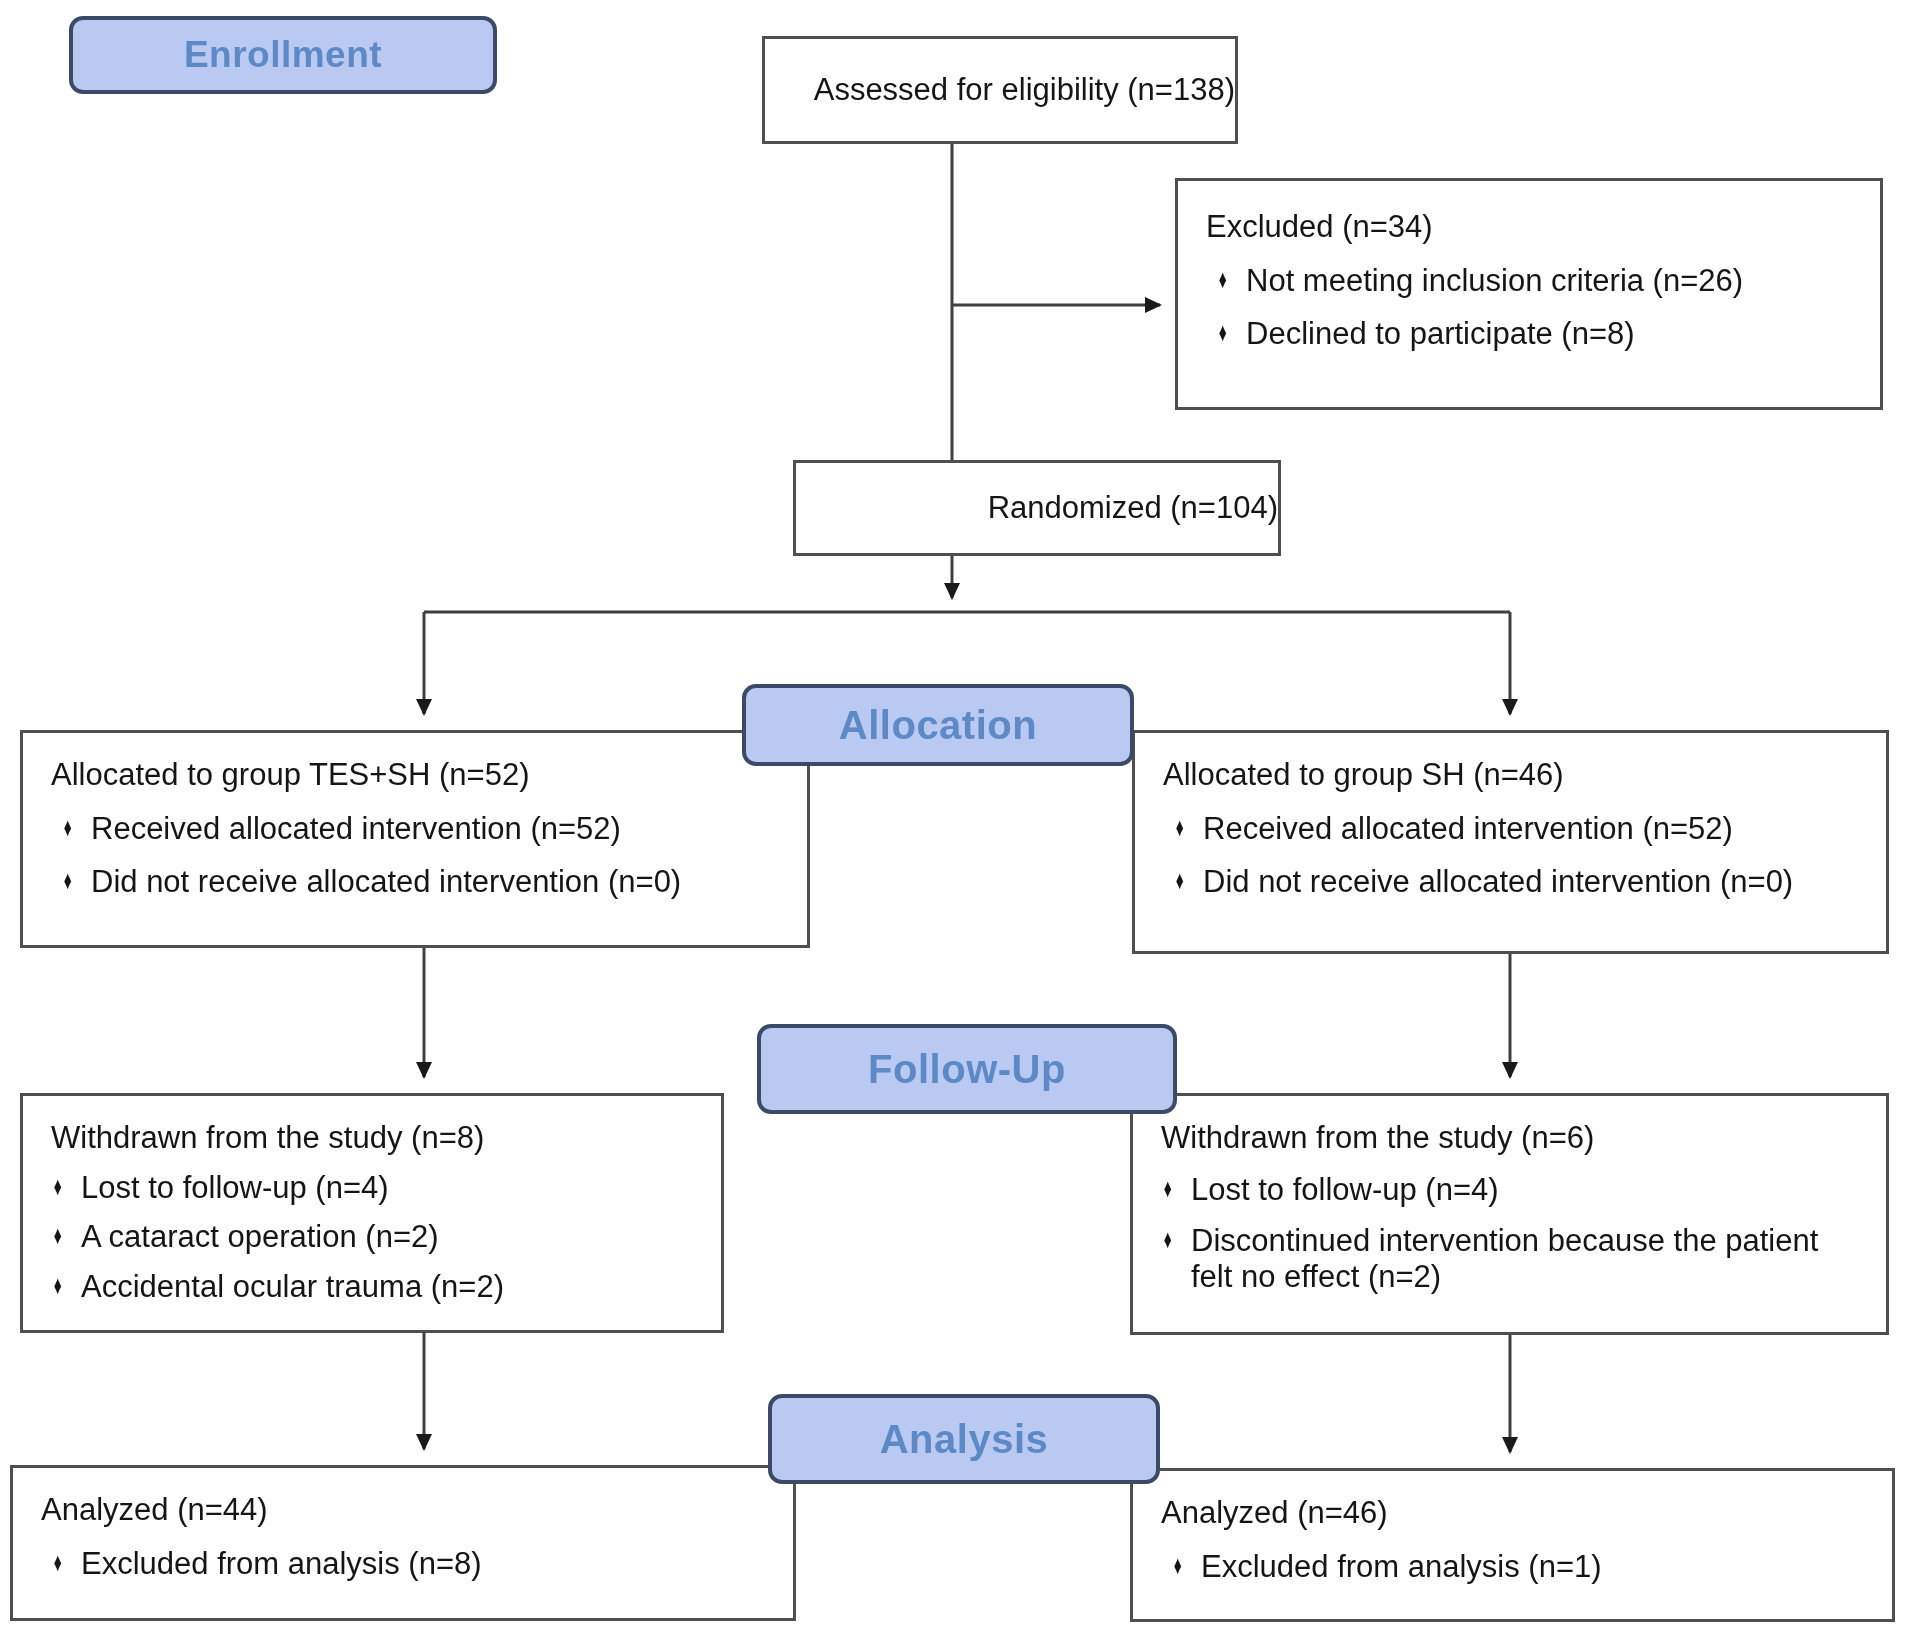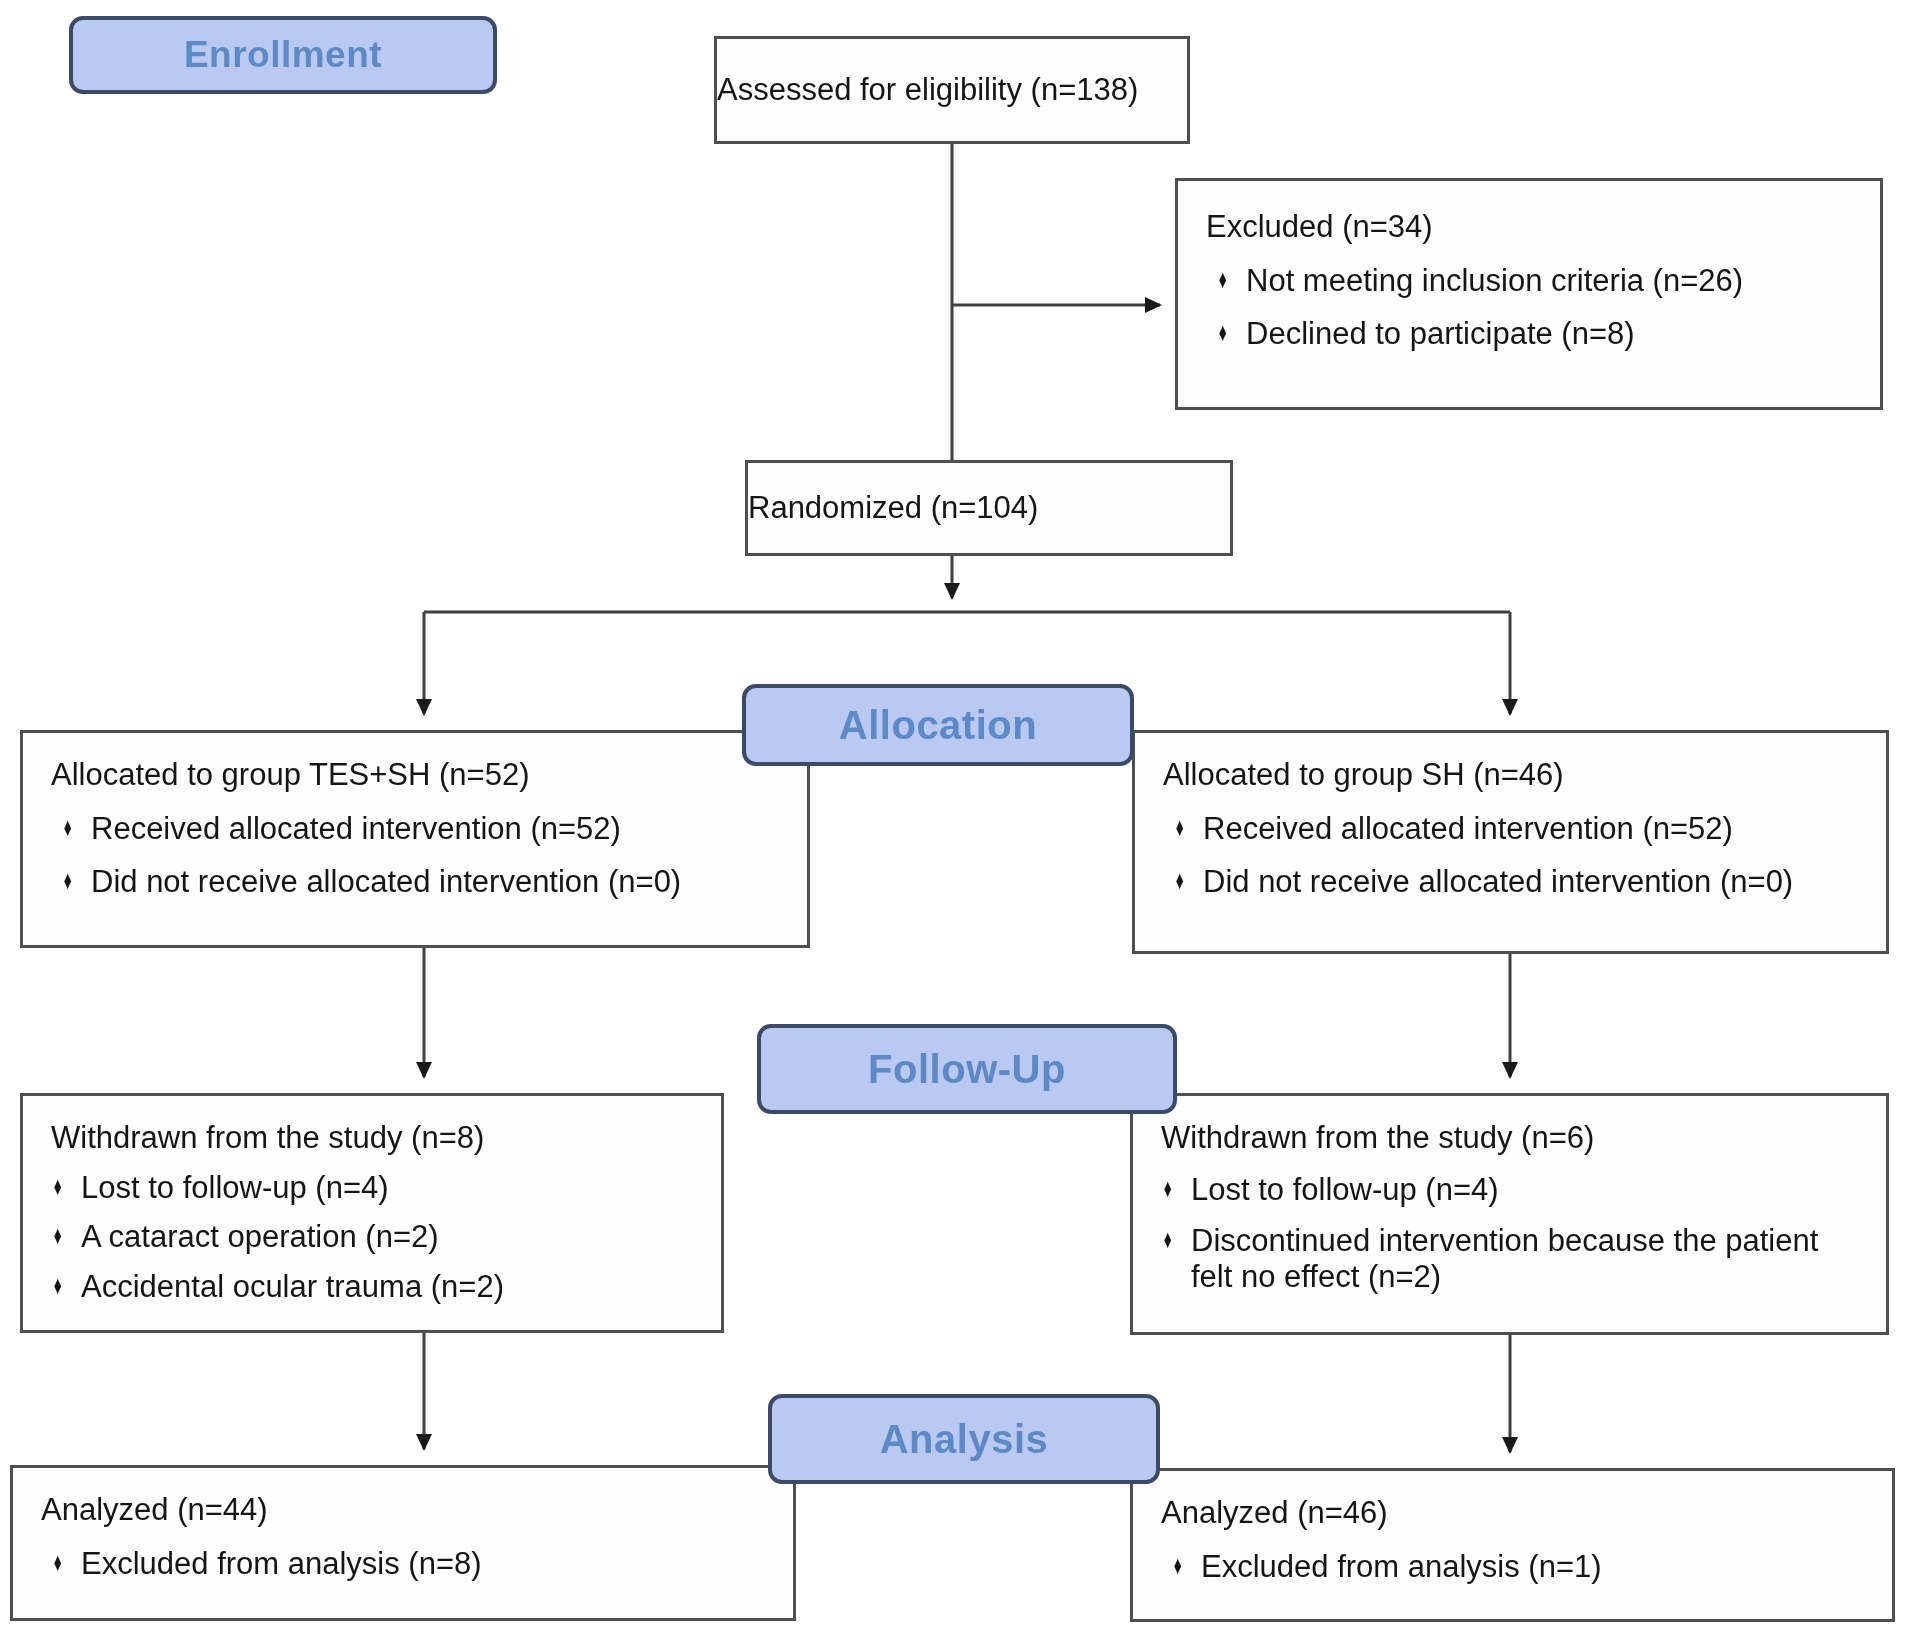--- a/index.html
+++ b/index.html
@@ -17,21 +17,21 @@
   
   .fbox{
     position:absolute;
     background:#fefefe;
     border:3px solid #4f4f4f;
     box-sizing:border-box;
     z-index:2;
     font-size:31px;
     line-height:1.15;
   }
-  .fbox.center{display:flex;align-items:center;justify-content:flex-start;text-align:center;}
+  .fbox.center{display:flex;align-items:center;justify-content:flex-end;text-align:center;margin-left:48px;}
   .fbox .title{margin:24px 0 8px 0;padding-left:28px;padding-right:20px;}
   .fbox ul{list-style:none;margin:0;padding:0 24px 0 34px;}
   .fbox li{display:flex;align-items:flex-start;margin-top:18px;}
   .glyph{
     display:inline-block;
     transform:scaleX(.6);
     font-size:26px;
     line-height:1.3;
     flex:0 0 34px;
     text-align:left;

